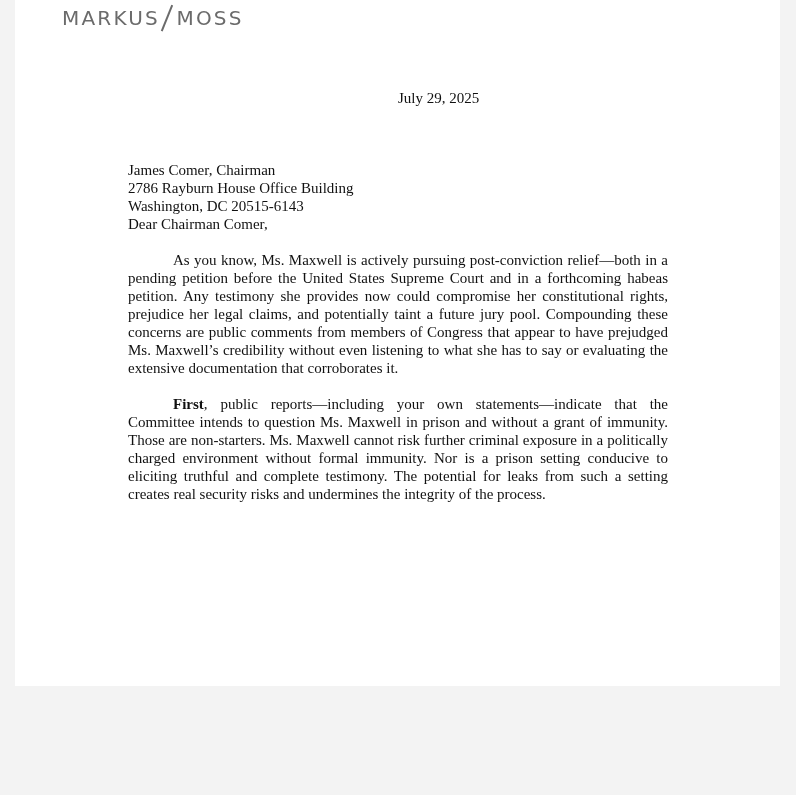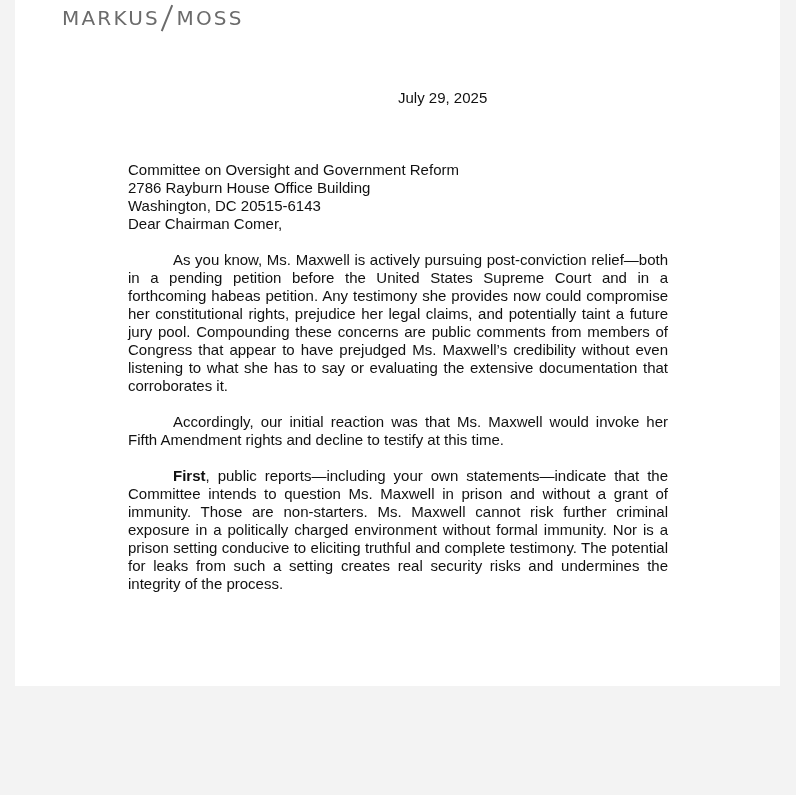--- a/index.html
+++ b/index.html
@@ -17,21 +17,21 @@
     font-family: "DejaVu Sans", sans-serif;
     font-size: 20px; letter-spacing: 2.2px; color: #6b6b6b;
     white-space: nowrap; line-height: 24px;
   }
   .logo .slash {
     display: inline-block; width: 1.5px; height: 28px; background: #6b6b6b;
     transform: rotate(22deg); vertical-align: middle; margin: 0 9px 0 6px;
     position: relative; top: -1px;
   }
   .doc {
-    font-family: Liberation Sans, sans-serif;
+    font-family: Liberation Serif, serif;
     font-size: 15px; color: #111; line-height: 18px;
   }
   .date {
     position: absolute; left: 383px; top: 89px;
   }
   .body {
     position: absolute; left: 113px; top: 161px; width: 540px;
   }
   .addr div { white-space: nowrap; }
   .salutation { }
@@ -43,22 +43,21 @@
 
 <div class="page">
   <div class="logo">
     <span>MARKUS</span><span class="slash"></span><span>MOSS</span>
   </div>
 
   <div class="doc date">July 29, 2025</div>
 
   <div class="doc body">
     <div class="addr">
-      <div>Committee on Oversight and Government Reform</div>
+      <div>James Comer, Chairman</div>
       <div>2786 Rayburn House Office Building</div>
       <div>Washington, DC 20515-6143</div>
     </div>
     <div class="salutation">Dear Chairman Comer,</div>
     <p>As you know, Ms. Maxwell is actively pursuing post-conviction relief—both in a pending petition before the United States Supreme Court and in a forthcoming habeas petition. Any testimony she provides now could compromise her constitutional rights, prejudice her legal claims, and potentially taint a future jury pool. Compounding these concerns are public comments from members of Congress that appear to have prejudged Ms. Maxwell’s credibility without even listening to what she has to say or evaluating the extensive documentation that corroborates it.</p>
-    <p>Accordingly, our initial reaction was that Ms. Maxwell would invoke her Fifth Amendment rights and decline to testify at this time.</p>
     <p><b>First</b><span>, public reports—including your own statements—indicate that the Committee intends to question Ms. Maxwell in prison and without a grant of immunity. Those are non-starters. Ms. Maxwell cannot risk further criminal exposure in a politically charged environment without formal immunity. Nor is a prison setting conducive to eliciting truthful and complete testimony. The potential for leaks from such a setting creates real security risks and undermines the integrity of the process.</span></p>
   </div>
 </div>
 
 </body></html>

